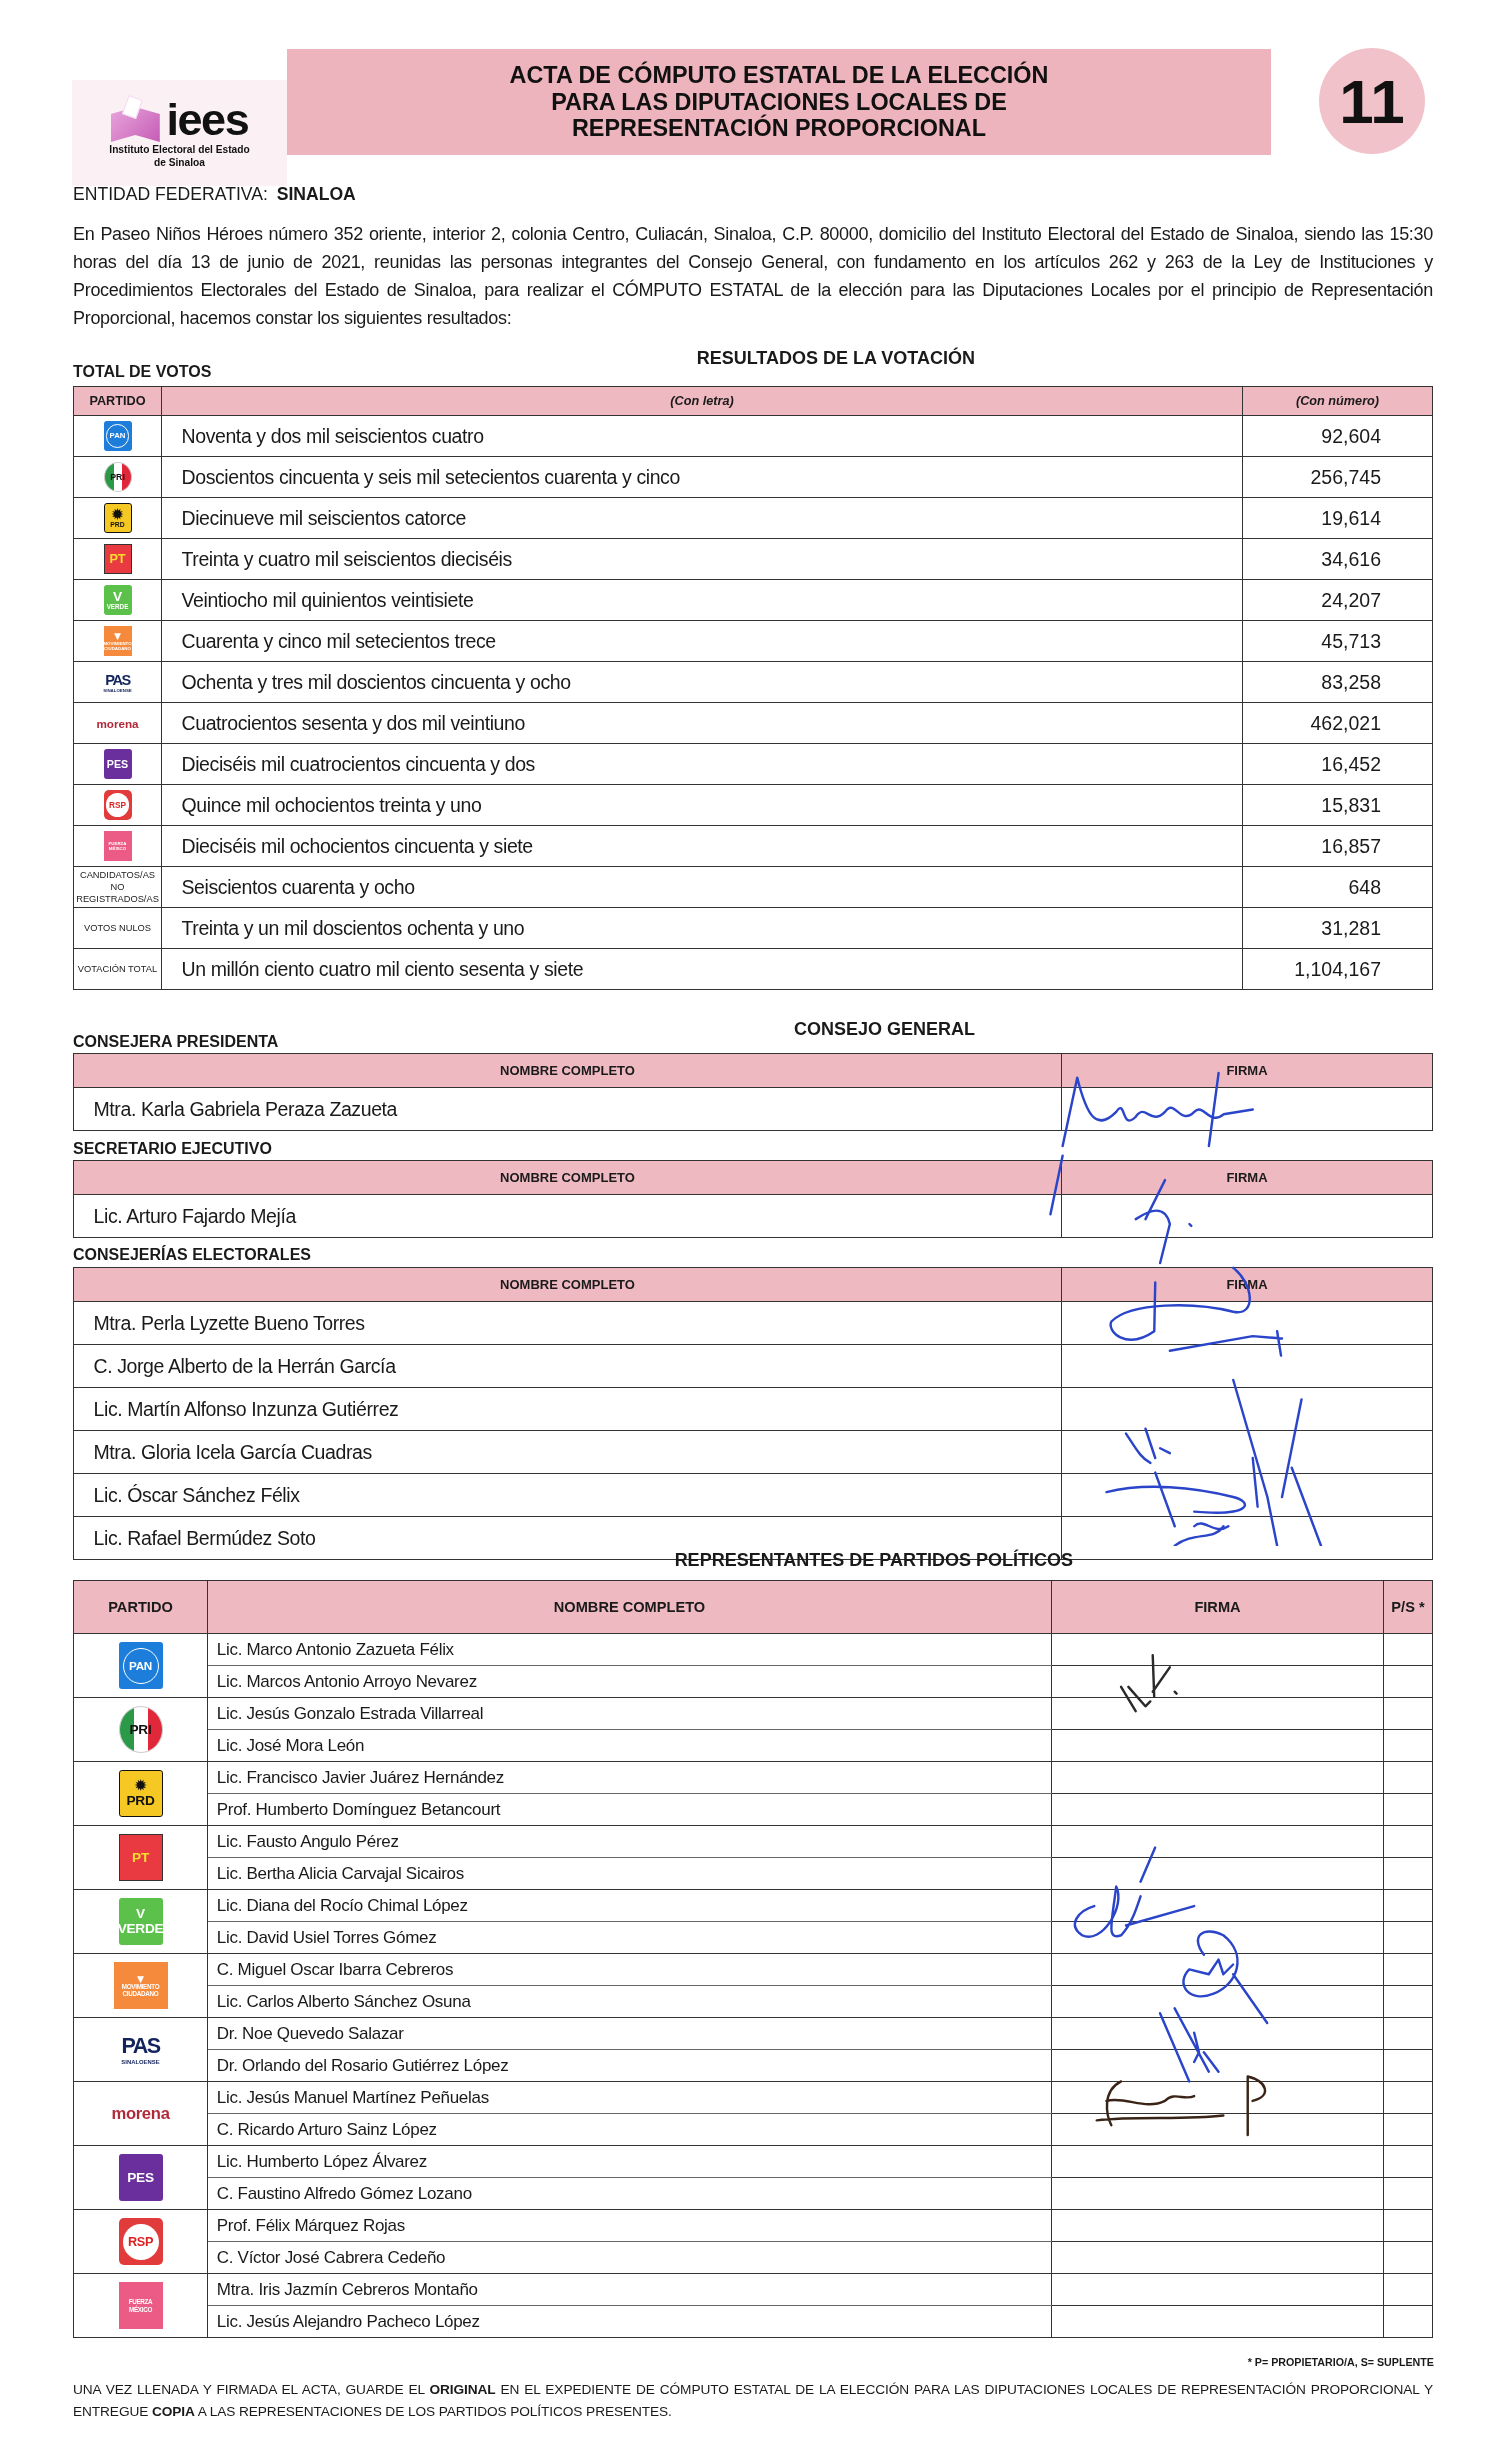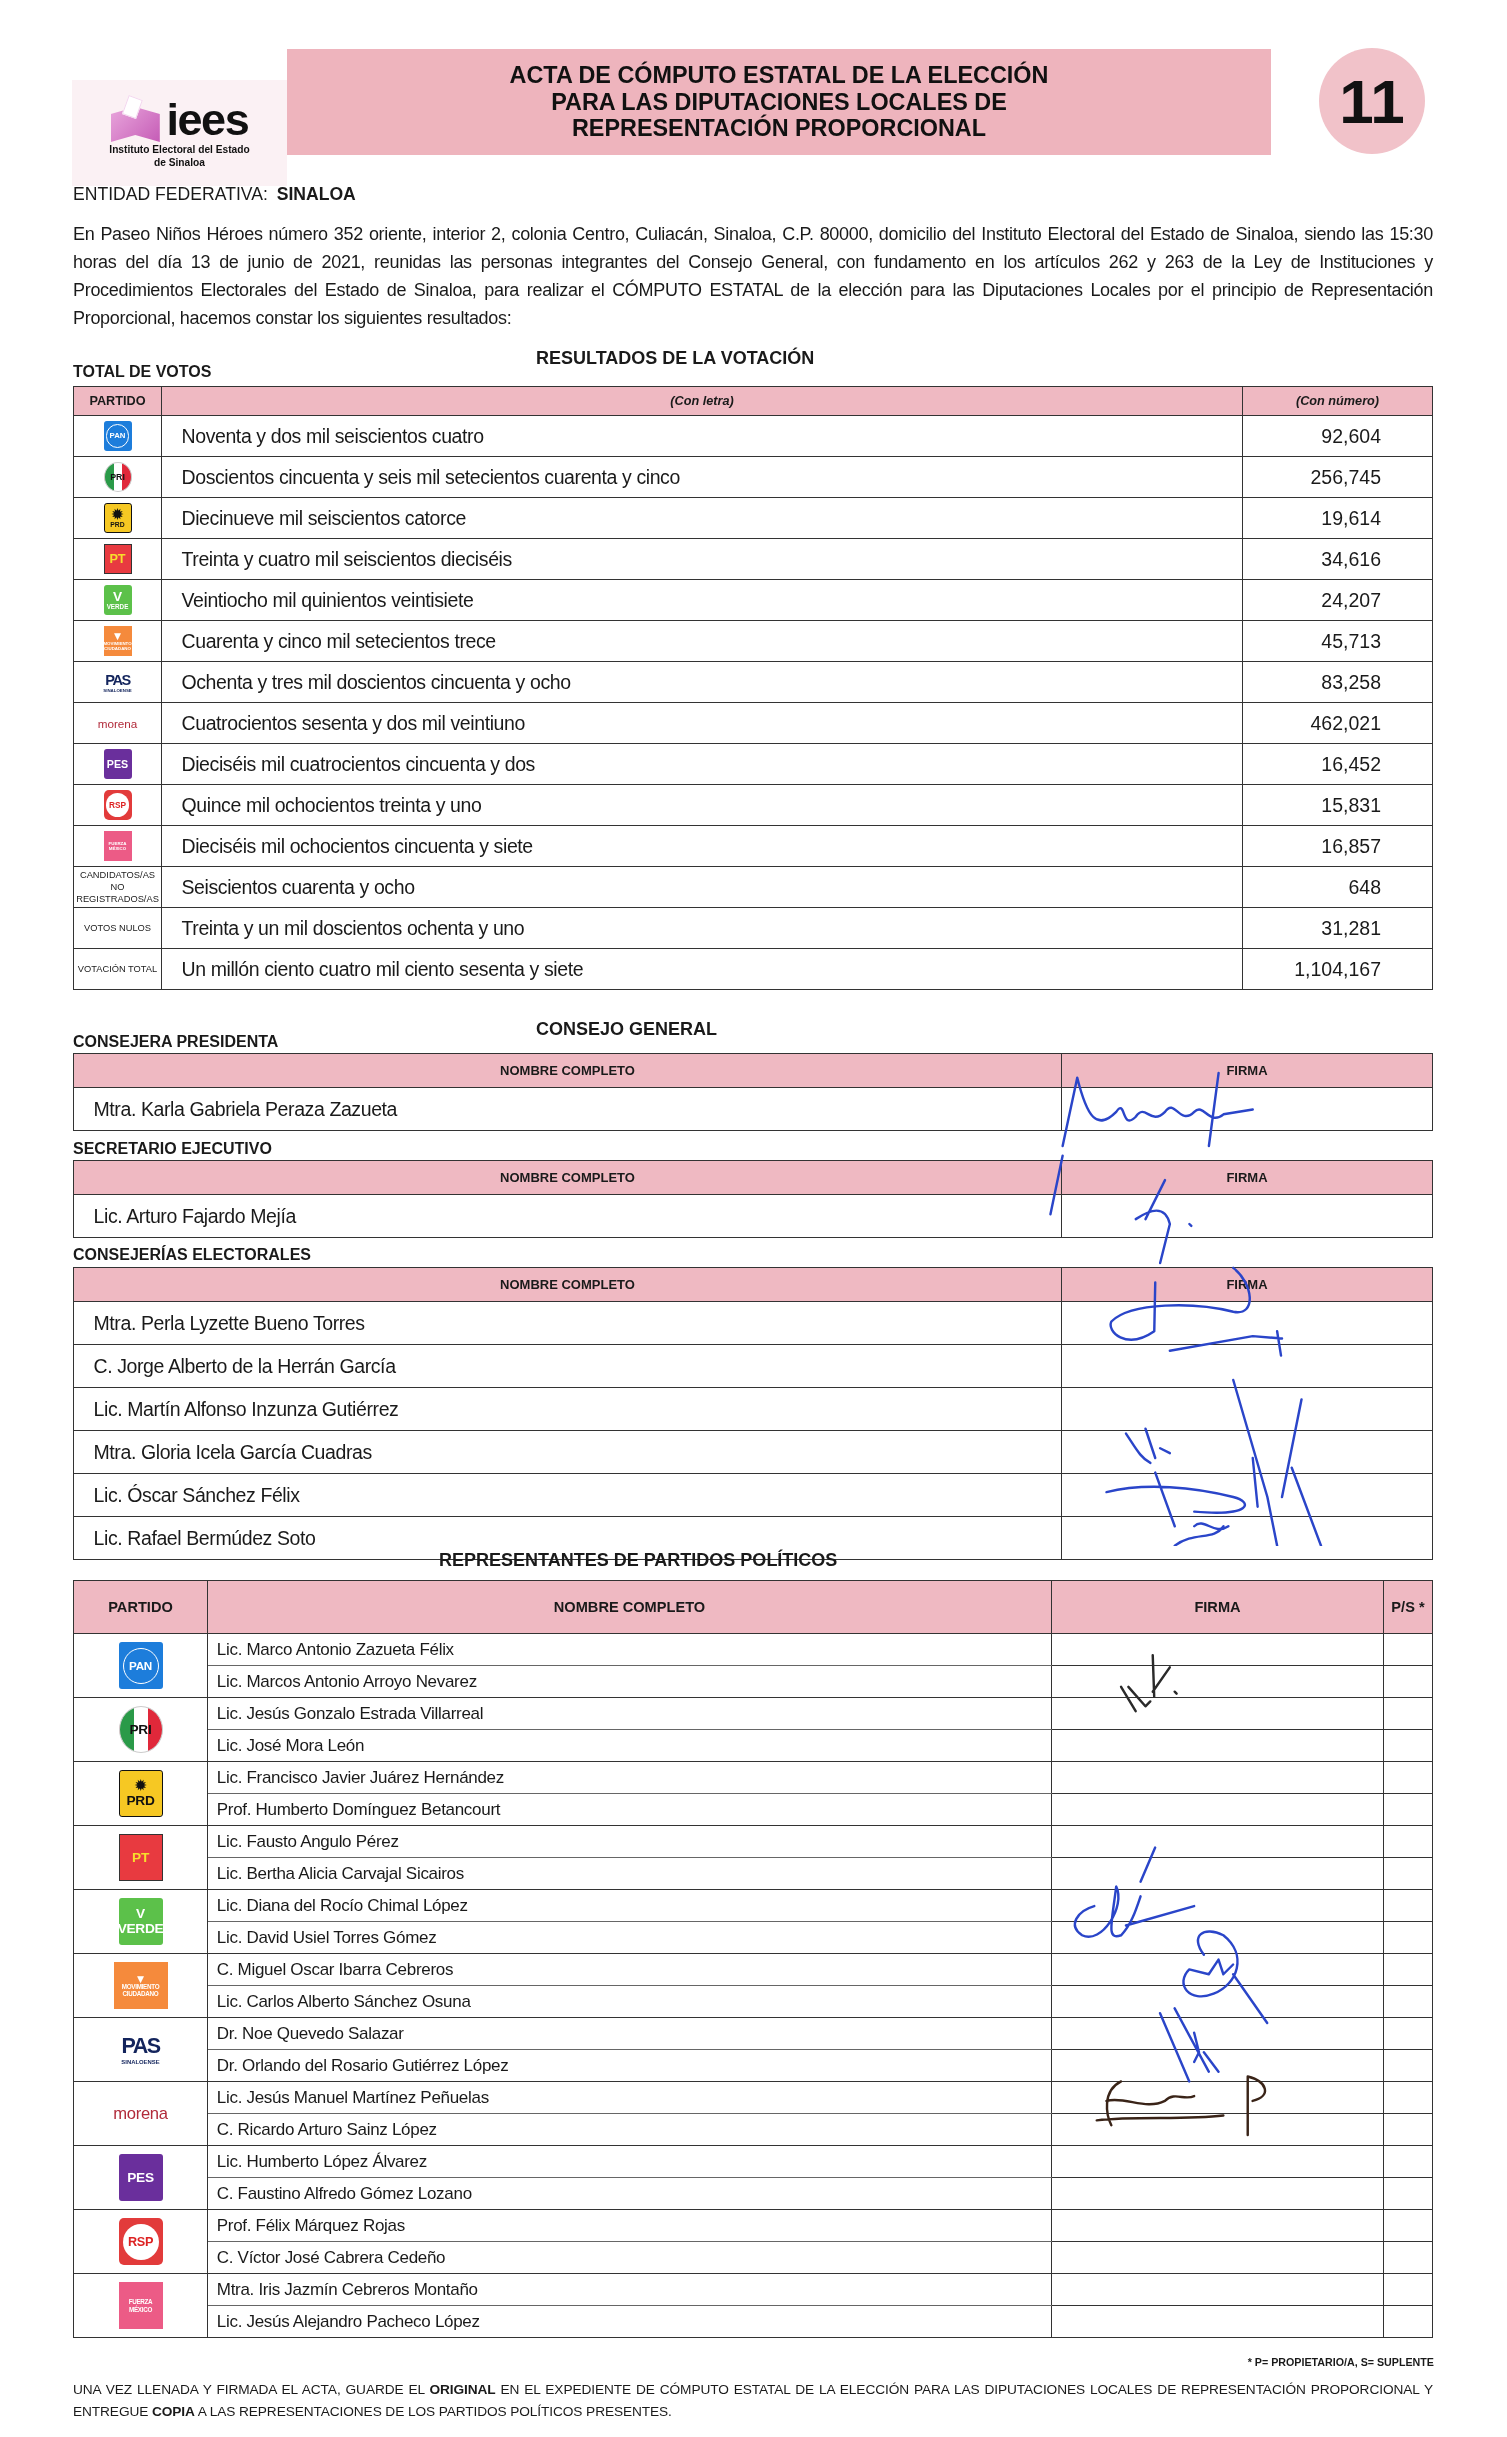--- a/index.html
+++ b/index.html
@@ -18,21 +18,21 @@
   .hdr .proc { width: 161px; height: 100%; background: #f6dde3; display: flex; flex-direction: column; align-items: center; justify-content: center; font-weight: 700; font-size: 16.6px; line-height: 1.35; text-align: center; }
   .hdr .title { flex: 1; height: 100%; background: #eeb4bd; display: flex; flex-direction: column; align-items: center; justify-content: center; font-weight: 700; font-size: 23.4px; line-height: 1.15; text-align: center; color: #111; }
   .hdr .title .b { font-weight: 900; }
   .badge { position: absolute; left: 1319px; top: 48px; width: 106px; height: 106px; border-radius: 50%; background: #f1c2c9; display: flex; align-items: center; justify-content: center; font-size: 62px; font-weight: 900; color: #111; }
 
   .entidad { position: absolute; left: 73px; top: 184px; font-size: 17.6px; }
   .entidad b { font-weight: 700; margin-left: 8.8px; }
 
   .intro { position: absolute; left: 73px; top: 220px; width: 1360px; font-size: 18px; line-height: 28px; text-align: justify; letter-spacing: -0.3px; }
 
-  .sec-title { position: absolute; font-size: 18px; font-weight: 700; text-align: left; }
+  .sec-title { position: absolute; font-size: 18px; font-weight: 700; text-align: right; }
   .sub-label { position: absolute; font-size: 16px; font-weight: 700; }
 
   table { border-collapse: collapse; position: absolute; }
   td, th { border: 1.5px solid #333; }
 
   
   .results { left: 73px; top: 386px; width: 1360px; }
   .results th { background: #efb9c2; height: 29px; font-size: 12.7px; font-weight: 700; }
   .results th.italic { font-style: italic; }
   .results td { height: 41px; font-size: 19.5px; }
@@ -48,21 +48,21 @@
   .plogo.pri { background: linear-gradient(90deg,#2a9a48 0 33%,#fff 33% 66%,#e0283a 66%); color: #111; border-radius: 50%; font-size: 8.8px; border: 1px solid #ccc; }
   .plogo.prd { background: #f6c823; color: #111; border: 1.5px solid #111; font-size: 6.8px; flex-direction: column; }
   .plogo.prd .sun { font-size: 13.7px; line-height: 1; }
   .plogo.pt { background: #e83a40; color: #f7de2c; border: 1px solid #333; font-size: 12.7px; border-radius: 0; }
   .plogo.pvem { background: #5cc14a; font-size: 6.3px; flex-direction: column; }
   .plogo.pvem .v { font-size: 13.7px; line-height: 1; }
   .plogo.mc { background: #f58a3c; font-size: 4.4px; flex-direction: column; border-radius: 0; line-height: 1.1; }
   .plogo.mc .eagle { font-size: 11.7px; line-height: 1; }
   .plogo.pas { background: transparent; color: #13245c; font-size: 14.6px; flex-direction: column; letter-spacing: -1.5px; }
   .plogo.pas small { font-size: 4.4px; letter-spacing: 0; }
-  .plogo.morena { background: transparent; color: #b12a3a; width: 59px; font-size: 11.7px; font-weight: 400; }
+  .plogo.morena { background: transparent; color: #b12a3a; width: 59px; font-size: 11.7px; font-weight: 700; }
   .plogo.pes { background: #6a2f9c; font-size: 10.7px; }
   .plogo.rsp { background: #e23b3b; border-radius: 4.9px; }
   .plogo.rsp span { background: #fff; color: #d22; border-radius: 50%; width: 23.4px; height: 23.4px; display: flex; align-items: center; justify-content: center; font-size: 8.3px; }
   .plogo.fxm { background: #ec5b86; font-size: 4.4px; line-height: 1.2; border-radius: 0; text-align: center; }
 
   
   .cg { left: 73px; width: 1360px; }
   .cg th { background: #efb9c2; height: 34px; font-size: 13px; font-weight: 700; }
   .cg td { height: 43px; font-size: 19.5px; padding-left: 19.5px; letter-spacing: -0.4px; }
   .cg td.sig { width: 371px; padding: 0; position: relative; }

